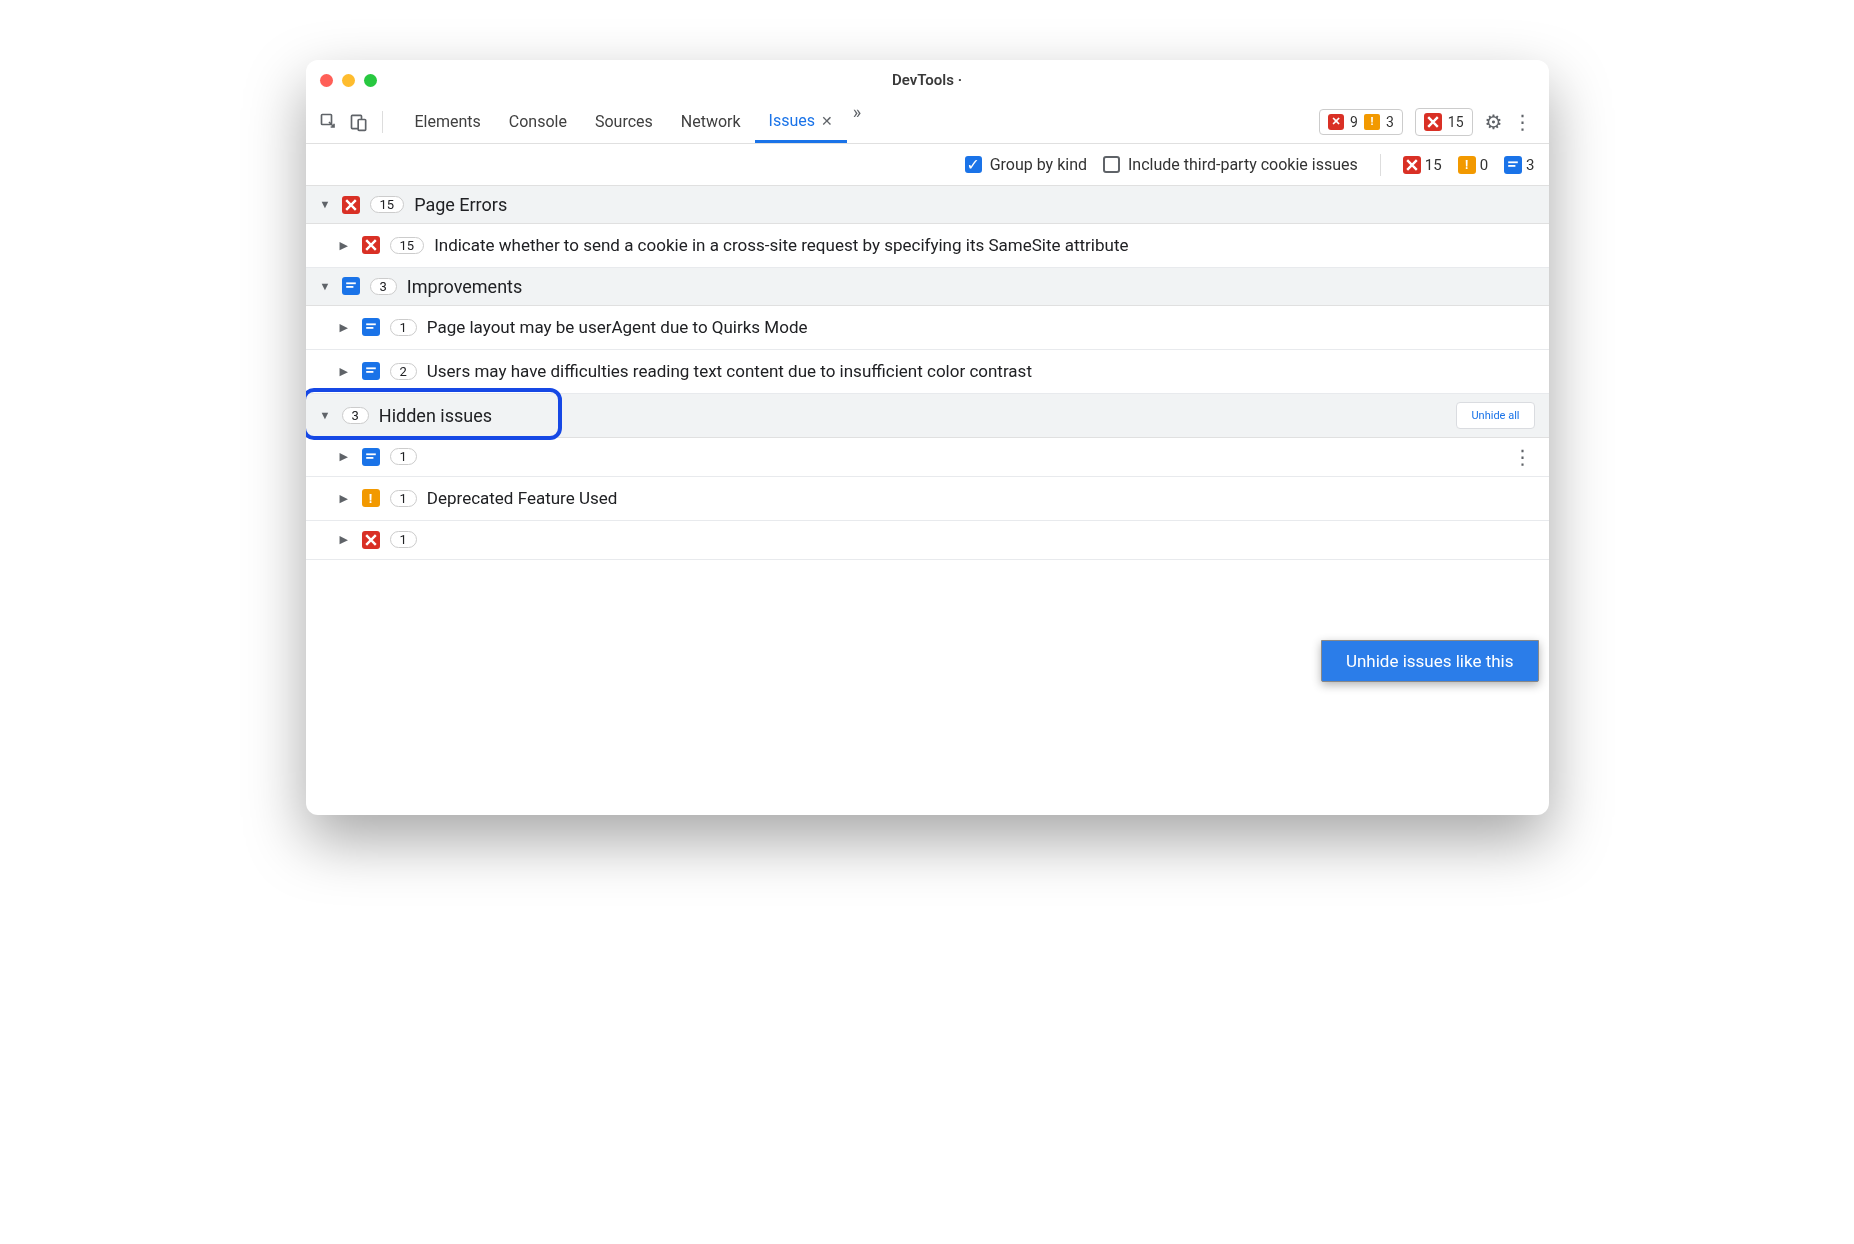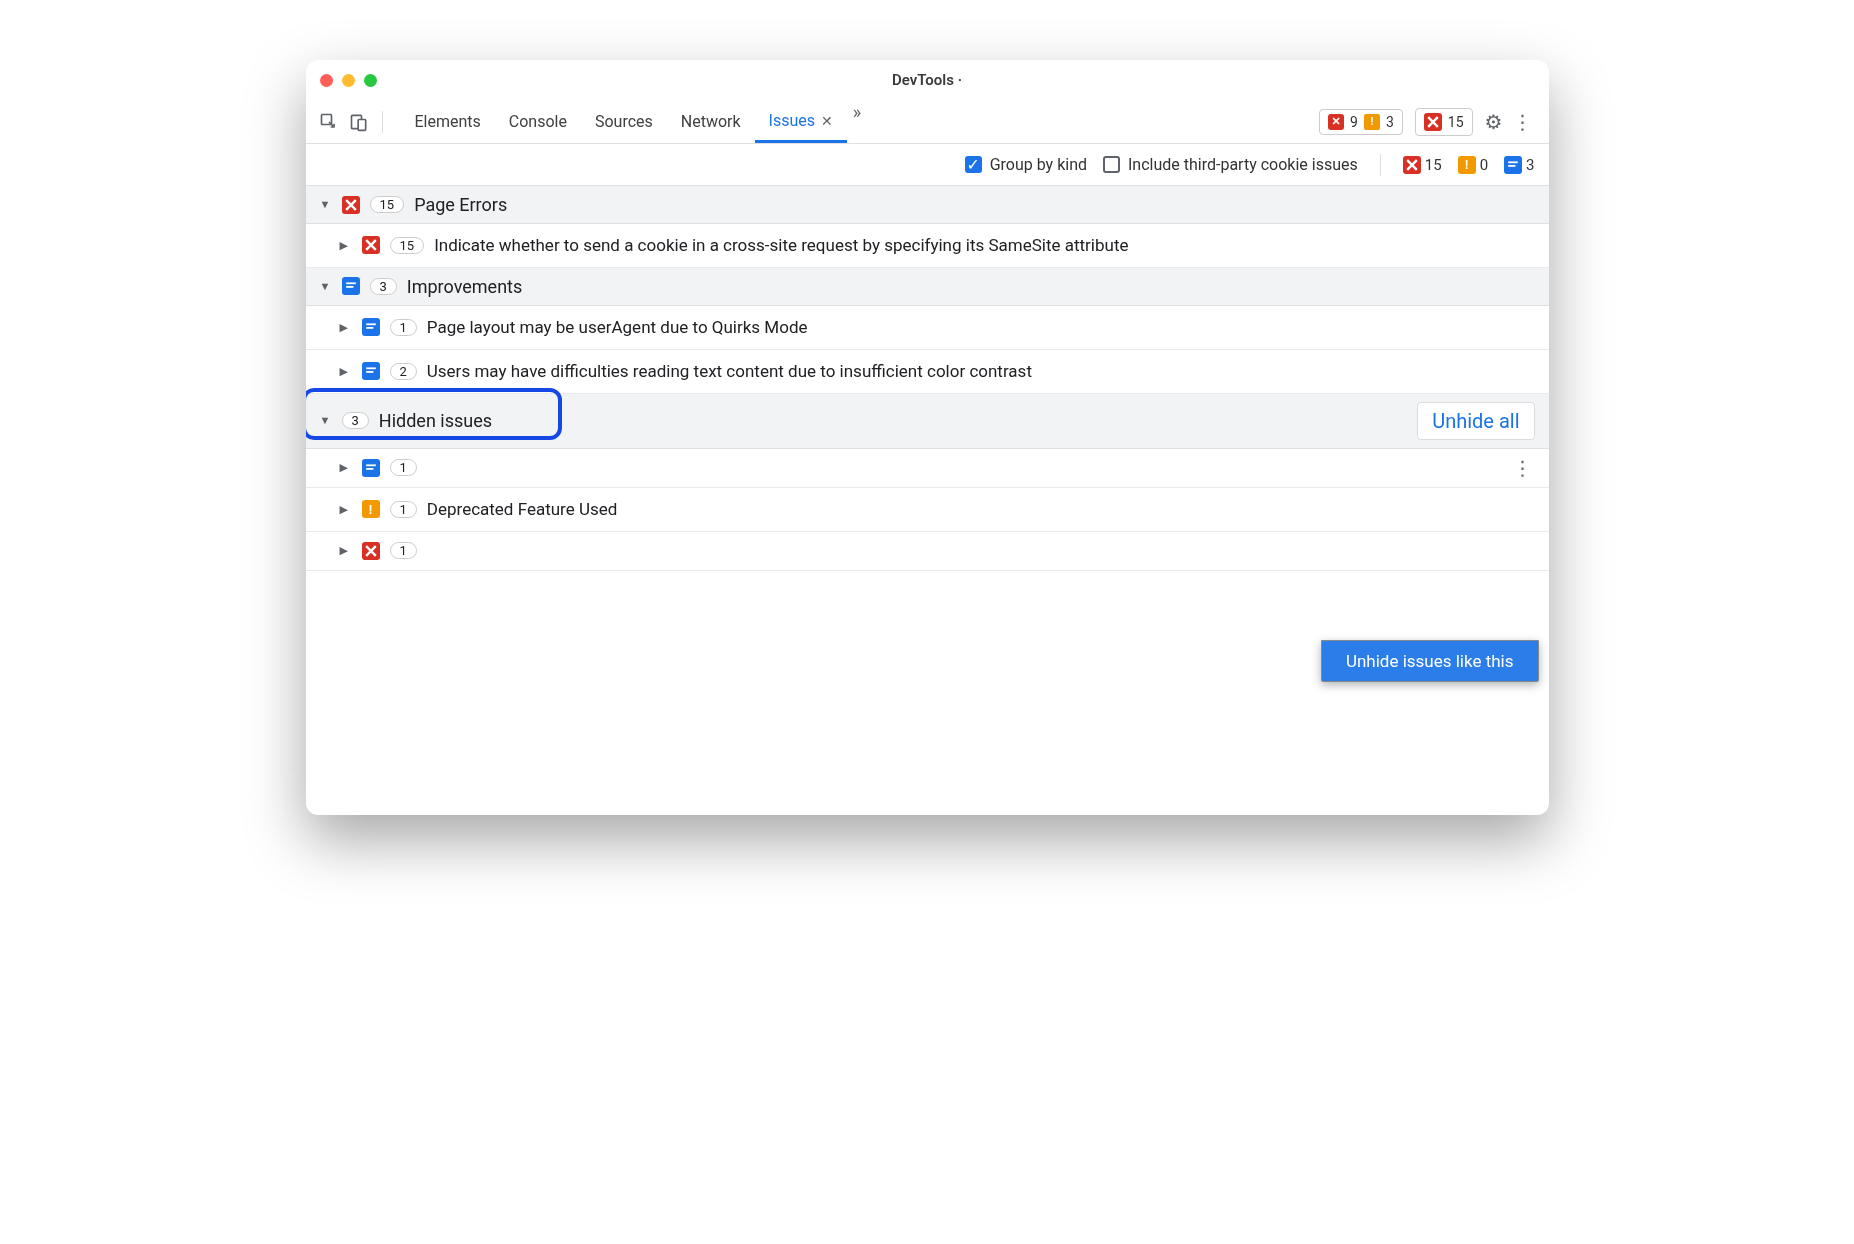--- a/index.html
+++ b/index.html
@@ -29,21 +29,21 @@
   .fbadge{display:inline-flex;align-items:center;gap:4px;font-size:15px;color:#333}
   .sq{width:18px;height:18px;border-radius:3px;display:inline-flex;align-items:center;justify-content:center;color:#fff}
   .sq svg{width:12px;height:12px}
   .sq.red{background:#d93025}.sq.org{background:#f29900}.sq.blue{background:#1a73e8}
   .group-hdr{background:#f1f3f4;border-bottom:1px solid #e0e0e0;padding:8px 14px;display:flex;align-items:center;gap:10px;font-size:18px;color:#202124}
   .tri{color:#5f6368;font-size:11px;width:12px}
   .cnt{border:1px solid #ccc;border-radius:10px;padding:0 9px;font-size:13px;background:#fff}
   .row{border-bottom:1px solid #e8eaed;padding:10px 14px 10px 34px;display:flex;align-items:center;gap:10px;font-size:17px;color:#202124;position:relative}
   .row .txt{flex:1;line-height:1.35;padding-right:40px}
   .hl{border:4px solid #1648e5;border-radius:12px;position:absolute;pointer-events:none}
-  .unhide-btn{margin-left:auto;border:1px solid #dadce0;border-radius:4px;padding:6px 14px;font-size:20px;color:#1a73e8;background:#fff}
+  .unhide-btn{margin-left:auto;border:1px solid #dadce0;border-radius:4px;padding:6px 14px;font-size:11px;color:#1a73e8;background:#fff}
   .kebab{position:absolute;right:16px;color:#5f6368;font-size:20px;letter-spacing:0;line-height:.3}
   .menu{position:absolute;right:10px;top:580px;background:#2b7de9;color:#fff;padding:10px 24px;font-size:17px;border:1px solid #888;border-bottom-left-radius:2px;border-bottom-right-radius:2px;box-shadow:0 3px 10px rgba(0,0,0,.3)}
   .gear{font-size:20px;color:#5f6368}
   .more{font-size:20px;color:#5f6368;padding:0 6px}
   label{display:inline-flex;align-items:center;gap:8px}
 </style>
 </head>
 <body>
 
 <div class="window">

